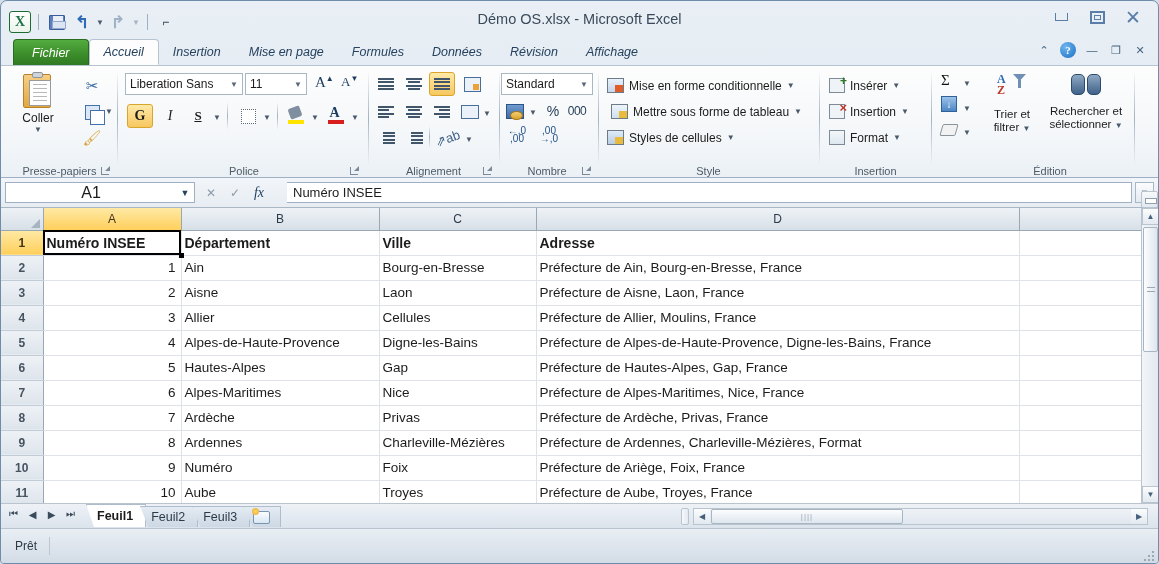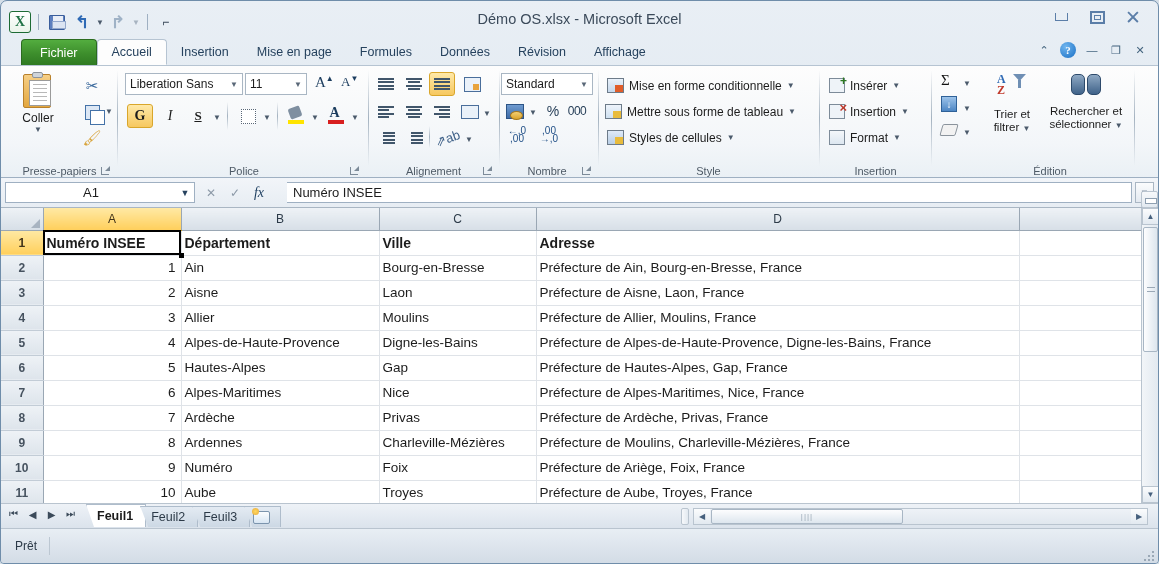--- a/index.html
+++ b/index.html
@@ -39,21 +39,21 @@
   }
   .wbtns { position:absolute; right:10px; top:6px; display:flex; gap:6px; align-items:center; }
   .wbtn { width:30px; height:20px; display:flex; align-items:center; justify-content:center; color:#3f5f86; }
   .wbtn .min { width:13px; height:8px; border:1px solid #5b7ea8; border-top:none; }
   .wbtn .max { width:15px; height:13px; border:2px solid #5b7ea8; position:relative; }
   .wbtn .max::after{ content:""; position:absolute; inset:2px; border:1px solid #5b7ea8; }
   .wbtn .cls { font-size:19px; line-height:14px; color:#5b7ea8; font-family:"DejaVu Sans", sans-serif; }
 
   
   .tabstrip { position:absolute; left:0; top:38px; width:1157px; height:26px; }
-  .tabs { position:absolute; left:20px; top:0; display:flex; align-items:center; height:26px; }
+  .tabs { position:absolute; left:12px; top:0; display:flex; align-items:center; height:26px;font-style:italic; }
   .tab {
     height:26px; padding:0 14px; display:flex; align-items:center; justify-content:center;
     font-size:12.5px; color:#26425e; cursor:default; border-radius:4px 4px 0 0;
   }
   .tab.file {
     background:linear-gradient(180deg,#53ad3f 0%, #3d8e2c 55%, #2f7a22 100%);
     color:#fff; border:1px solid #2b6b1f; border-bottom:none; padding:0 18px; font-size:12.5px;
   }
   .tab.active {
     background:#fdfdfd; border:1px solid #b6c4d2; border-bottom:1px solid #fdfdfd;
@@ -181,21 +181,21 @@
   .binoc::before,.binoc::after{content:"";position:absolute;top:2px;width:12px;height:19px;border-radius:5px;
      background:linear-gradient(180deg,#8fa9c4,#3f6289); border:1px solid #2d4a6b;}
   .binoc::before{left:0;} .binoc::after{right:0;}
   .ebl { font-size:11.5px; color:#1c1c1c; text-align:center; line-height:13px;}
 
   
   .fbar { position:absolute; left:0; top:177px; width:1157px; height:30px;
      background:linear-gradient(180deg,#f2f5f9,#e7edf3); border-bottom:1px solid #a9b6c3; }
   .namebox { position:absolute; left:4px; top:4px; width:190px; height:21px; background:#fff;
      border:1px solid #9fb0c2; display:flex; align-items:center; }
-  .namebox .nval { flex:1; text-align:center; font-size:13px; }
+  .namebox .nval { flex:1; text-align:center; font-size:16px; }
   .namebox .ncaret { width:18px; text-align:center; font-size:9px; color:#26425e; }
   .fbtn-grp { position:absolute; left:198px; top:4px; display:flex; align-items:center; gap:0; }
   .fb-ico { width:24px; height:21px; display:flex; align-items:center; justify-content:center;
      color:#8d9aa8; font-size:12px; }
   .fb-ico.fx { color:#1b3c5e; font-style:italic; font-family:"Liberation Serif", serif; font-size:14px; }
   .fcontent { position:absolute; left:286px; top:4px; right:26px; height:21px; background:#fff;
      border:1px solid #9fb0c2; border-left:none; display:flex; align-items:center; padding-left:6px; font-size:13px; }
   .fbar-caret { position:absolute; right:4px; top:4px; width:19px; height:21px;
      background:linear-gradient(180deg,#fbfcfd,#e4eaf1); border:1px solid #a9b6c3;
      display:flex; align-items:center; justify-content:center; font-size:9px; color:#26425e;}
@@ -539,21 +539,21 @@
       <div class="dlauncher" style="right:2px;"></div>
       <div class="gdiv" style="right:-6px;"></div>
     </div>
 
     <div class="group" style="left:600px; width:215px;">
       <div class="srow" style="left:6px; top:8px;">
         <span class="sico cf"></span>
         <span>Mise en forme conditionnelle</span>
         <span class="tiny-caret">▼</span>
       </div>
-      <div class="srow" style="left:4px; top:34px;">
+      <div class="srow" style="left:10px; top:34px;">
         <span class="sico tb"></span>
         <span>Mettre sous forme de tableau</span>
         <span class="tiny-caret">▼</span>
       </div>
       <div class="srow" style="left:6px; top:60px;">
         <span class="sico sc"></span>
         <span>Styles de cellules</span>
         <span class="tiny-caret">▼</span>
       </div>
       <div class="gtitle">Style</div>
@@ -679,21 +679,21 @@
         <td class="cell num">2</td>
         <td class="cell">Aisne</td>
         <td class="cell">Laon</td>
         <td class="cell">Préfecture de Aisne, Laon, France</td>
         <td class="cell"></td>
       </tr>
       <tr>
         <th class="rhead">4</th>
         <td class="cell num">3</td>
         <td class="cell">Allier</td>
-        <td class="cell">Moulins</td>
+        <td class="cell">Cellules</td>
         <td class="cell">Préfecture de Allier, Moulins, France</td>
         <td class="cell"></td>
       </tr>
       <tr>
         <th class="rhead">5</th>
         <td class="cell num">4</td>
         <td class="cell">Alpes-de-Haute-Provence</td>
         <td class="cell">Digne-les-Bains</td>
         <td class="cell">Préfecture de Alpes-de-Haute-Provence, Digne-les-Bains, France</td>
         <td class="cell"></td>
@@ -720,21 +720,21 @@
         <td class="cell">Ardèche</td>
         <td class="cell">Privas</td>
         <td class="cell">Préfecture de Ardèche, Privas, France</td>
         <td class="cell"></td>
       </tr>
       <tr>
         <th class="rhead">9</th>
         <td class="cell num">8</td>
         <td class="cell">Ardennes</td>
         <td class="cell">Charleville-Mézières</td>
-        <td class="cell">Préfecture de Moulins, Charleville-Mézières, France</td>
+        <td class="cell">Préfecture de Ardennes, Charleville-Mézières, Format</td>
         <td class="cell"></td>
       </tr>
       <tr>
         <th class="rhead">10</th>
         <td class="cell num">9</td>
         <td class="cell">Numéro</td>
         <td class="cell">Foix</td>
         <td class="cell">Préfecture de Ariège, Foix, France</td>
         <td class="cell"></td>
       </tr>

